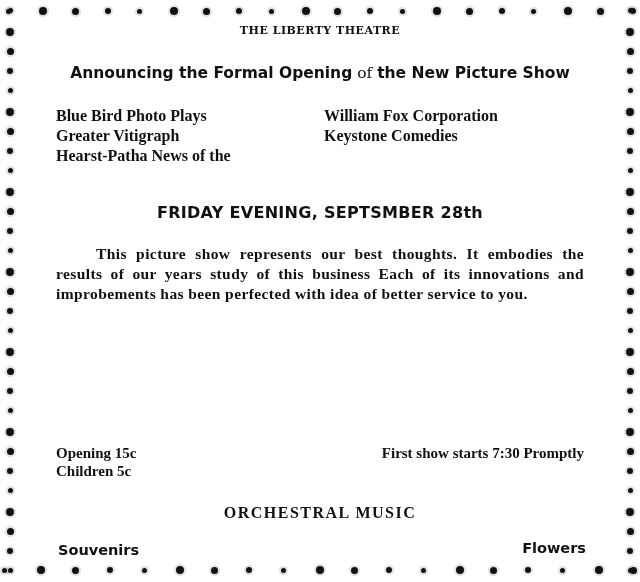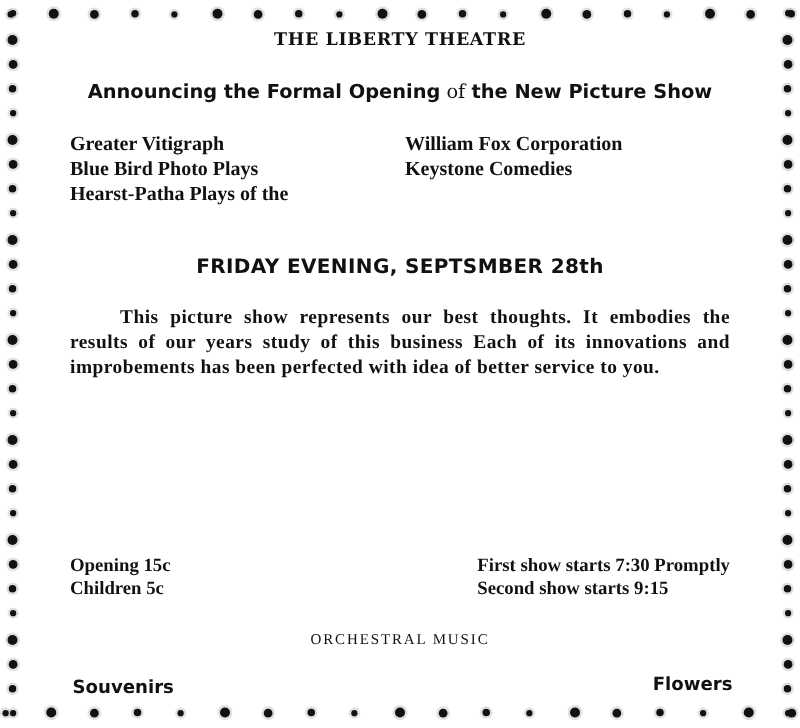--- a/index.html
+++ b/index.html
@@ -4,42 +4,42 @@
 <style>
   html, body { margin: 0; padding: 0; background: #ffffff; }
   body { width: 640px; height: 582px; position: relative; overflow: hidden;
          font-family: "DejaVu Serif", "Liberation Serif", serif; color: #111; }
   .dot-row { position: absolute; left: 0; width: 640px; height: 14px; }
   .dot-col { position: absolute; top: 0; width: 14px; height: 582px; }
   .dot { position: absolute; border-radius: 50%; background: #111;
          box-shadow: 0 0 0 2px rgba(0,0,0,0.12); }
   .content { position: absolute; left: 56px; right: 56px; top: 0; }
   .title { position: absolute; top: 24px; left: 0; right: 0; text-align: center;
-           font-family: "DejaVu Serif", serif; font-weight: 900; font-size: 14px; letter-spacing: 0.5px; }
+           font-family: "DejaVu Serif", serif; font-weight: 900; font-size: 11px; letter-spacing: 0.5px; }
   .announce { position: absolute; top: 64px; left: -4px; right: -4px; text-align: center;
               font-family: "DejaVu Sans", sans-serif; font-weight: bold; font-size: 15.5px; white-space: nowrap; }
   .announce .light { font-family: "DejaVu Serif", serif; font-weight: normal; }
   .cols { position: absolute; top: 106px; left: 0; right: 0; font-family: "Liberation Serif", serif;
           font-weight: bold; font-size: 16px; line-height: 20px; }
   .col-left { position: absolute; left: 0; width: 260px; }
   .col-right { position: absolute; right: 0; width: 260px; text-align: left; }
   .friday { position: absolute; top: 203px; left: 0; right: 0; text-align: center;
             font-family: "DejaVu Sans", sans-serif; font-weight: 900; font-size: 16px; letter-spacing: 0.3px; }
   .para { position: absolute; left: 0; right: 0; font-family: "Liberation Serif", serif; font-weight: bold;
           font-size: 15.5px; line-height: 20px; text-align: justify; letter-spacing: 0.4px; }
   .para p { margin: 0; }
   .p1 { top: 244px; }
   .p2 { top: 344px; }
   .indent { text-indent: 40px; }
   .prices { position: absolute; top: 444px; left: 0; right: 0; font-family: "Liberation Serif", serif;
             font-weight: bold; font-size: 15px; line-height: 18px; }
   .prices-left { position: absolute; left: 0; }
-  .prices-right { position: absolute; right: 0; text-align: left; }
+  .prices-right { position: absolute; right: 0; text-align: center; }
   .music { position: absolute; top: 504px; left: 0; right: 0; text-align: center;
-           font-family: "Liberation Serif", serif; font-weight: normal; font-size: 12px; letter-spacing: 1.5px; }
+           font-family: "Liberation Serif", serif; font-weight: bold; font-size: 16px; letter-spacing: 1.5px; }
   .souvenirs { position: absolute; top: 542px; left: 2px; font-family: "DejaVu Sans", sans-serif;
                font-weight: 900; font-size: 14.5px; }
   .flowers { position: absolute; top: 540px; right: -2px; font-family: "DejaVu Sans", sans-serif;
              font-weight: 900; font-size: 14.5px; }
 </style>
 </head>
 <body>
 
 <div class="dot-row" style="top:4px;" id="dots-top">
     <span class="dot" style="width: 5px; height: 5px; background: rgb(17, 17, 17); left: 6px; top: 4.5px;"></span>
@@ -149,23 +149,23 @@
 
 <div class="content">
   <div class="title">THE LIBERTY THEATRE</div>
 
   <div class="announce">
     <span>Announcing the Formal Opening</span><span class="light"> of </span><span>the New Picture Show</span>
   </div>
 
   <div class="cols">
     <div class="col-left">
+      <div>Blue Bird Photo Plays</div>
       <div>Greater Vitigraph</div>
-      <div>Blue Bird Photo Plays</div>
-      <div>Hearst-Patha Plays of the</div>
+      <div>Hearst-Patha News of the</div>
     </div>
     <div class="col-right">
       <div>William Fox Corporation</div>
       <div>Keystone Comedies</div>
     </div>
   </div>
 
   <div class="friday">FRIDAY EVENING, SEPTSMBER 28th</div>
 
   <div class="para p1">
@@ -175,21 +175,20 @@
   <div class="para p2">
   </div>
 
   <div class="prices">
     <div class="prices-left">
       <div>Opening 15c</div>
       <div>Children 5c</div>
     </div>
     <div class="prices-right">
       <div>First show starts 7:30 Promptly</div>
-      <div>Second show starts 9:15</div>
     </div>
   </div>
 
   <div class="music">ORCHESTRAL MUSIC</div>
 
   <div class="souvenirs">Souvenirs</div>
   <div class="flowers">Flowers</div>
 </div>
 
 </body></html>

